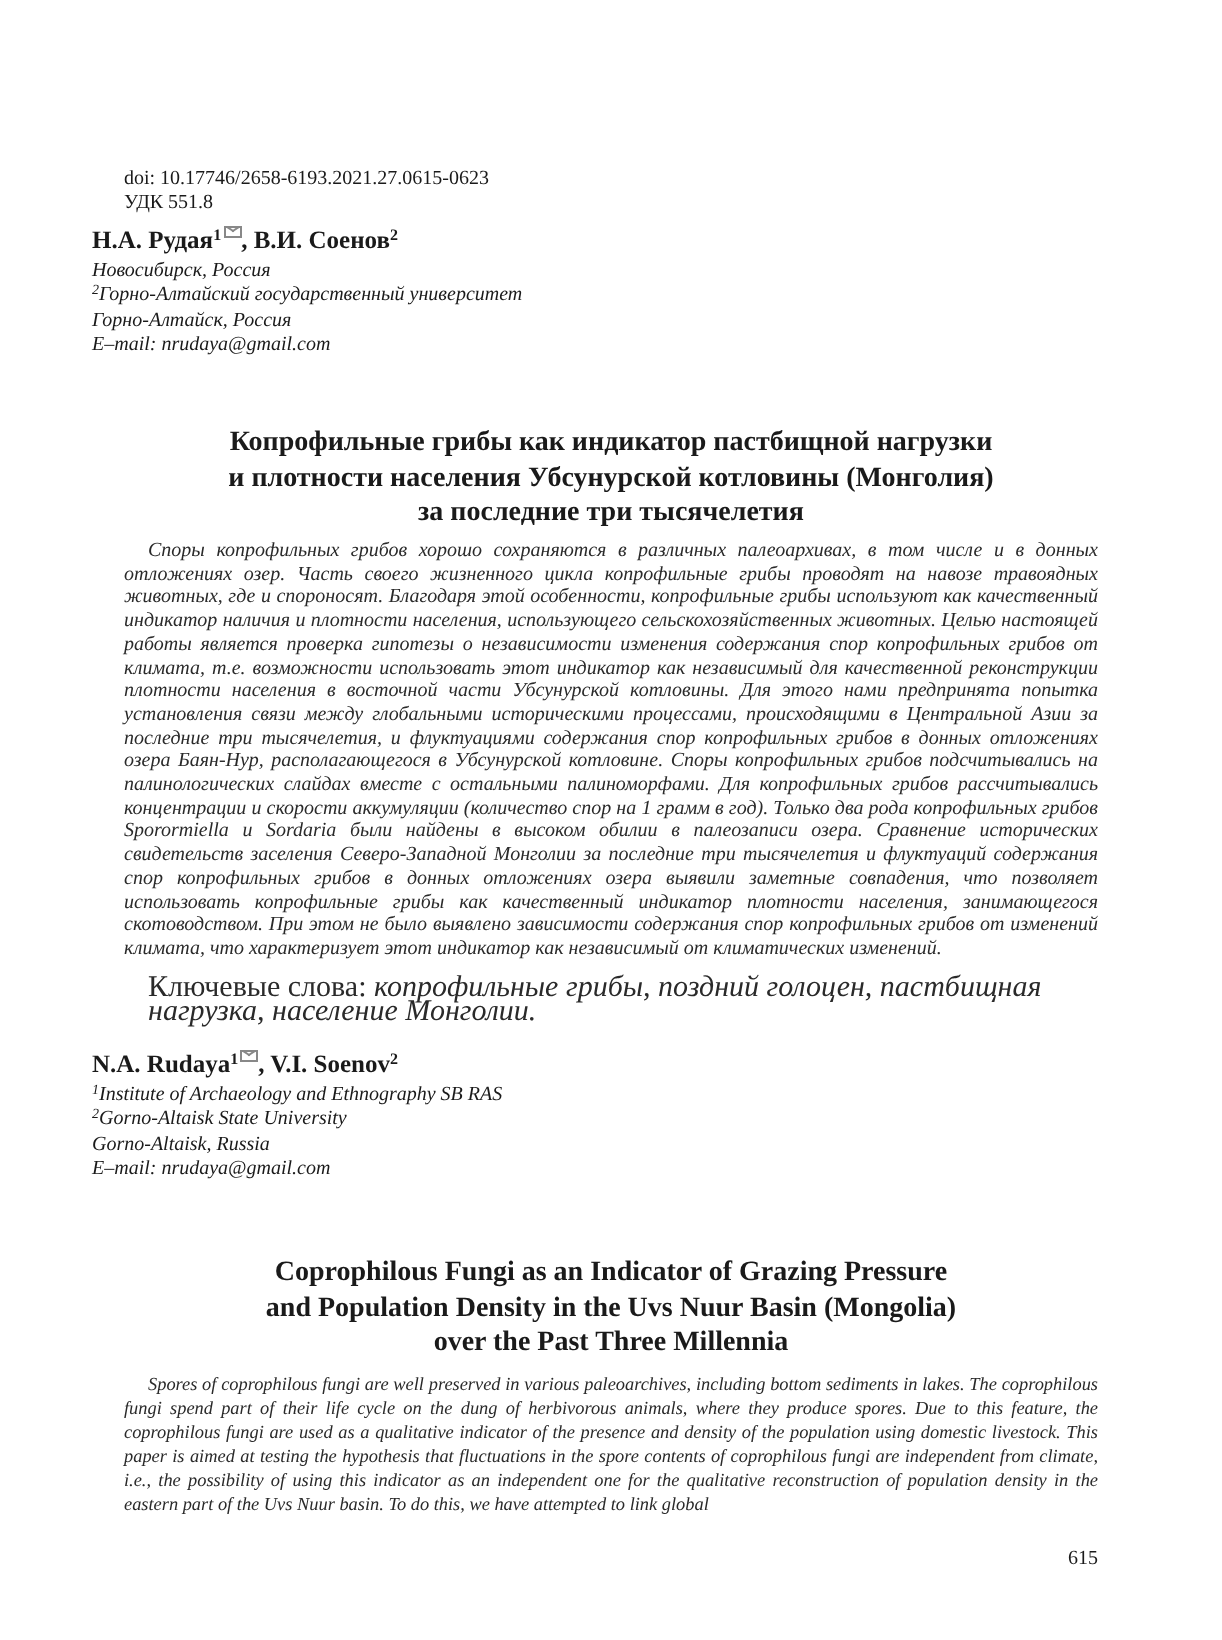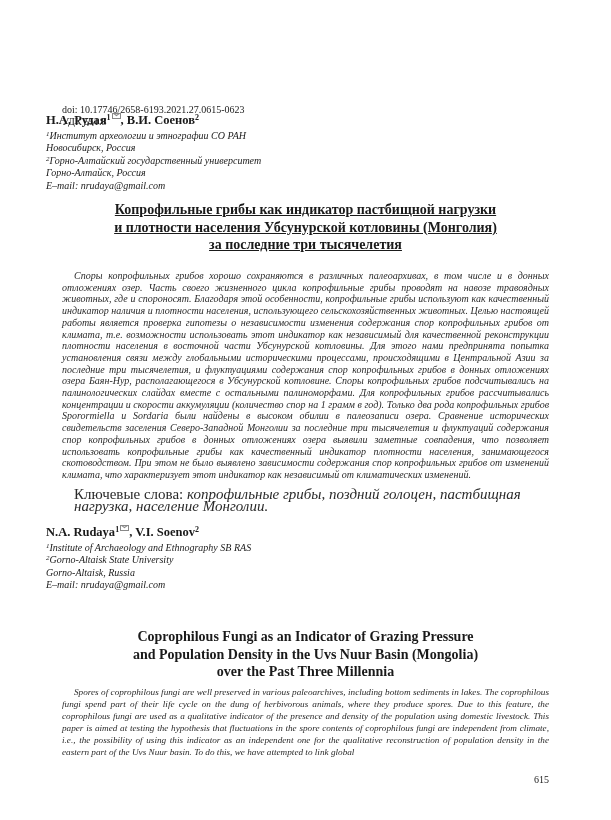--- a/index.html
+++ b/index.html
@@ -1,19 +1,19 @@
 <!DOCTYPE html>
 <html><head>
 <meta charset="utf-8">
 <style>
   html, body { margin: 0; padding: 0; background: #ffffff; }
   body { width: 611px; height: 820px; position: relative; overflow: hidden;
          font-family: "Liberation Serif", "DejaVu Serif", serif; color: #1a1a1a; }
   .page { position: absolute; left: 62px; top: 0; width: 487px; height: 820px; }
-  .meta { position: absolute; left: 0; top: 104px; font-size: 10px; line-height: 12px; }
+  .meta { position: absolute; left: 0; top: 84px; font-size: 10px; line-height: 12px; }
   .authors { position: absolute; right: 16px; text-align: left; width: 487px; }
   .author-names { font-weight: bold; font-size: 12.5px; line-height: 15px; }
   .author-names sup { font-size: 8px; vertical-align: 4px; line-height: 0; }
   .env { display: inline-block; width: 9px; height: 6px; border: 0.8px solid #888; position: relative; vertical-align: 5px; margin-left: 1px; box-sizing: border-box; overflow: hidden; }
   .env::before, .env::after { content: ""; position: absolute; top: -2px; width: 6px; height: 0.8px; background: #888; }
   .env::before { left: -1px; transform: rotate(33deg); transform-origin: left; }
   .env::after { right: -1px; transform: rotate(-33deg); transform-origin: right; }
   .affil { font-style: italic; font-size: 10px; line-height: 12.4px; }
   .affil sup { font-size: 7px; vertical-align: 3px; line-height: 0; }
   .title { position: absolute; left: 0; width: 487px; text-align: center; font-weight: bold; font-size: 14px; line-height: 17.5px; }
@@ -30,29 +30,28 @@
   <div class="meta">
     <div>doi: 10.17746/2658-6193.2021.27.0615-0623</div>
     <div>УДК 551.8</div>
   </div>
 
   <div class="authors" style="top:113px;">
     <div class="author-names">
       <span>Н.А. Рудая</span><sup>1</sup><span class="env"></span><span>, В.И. Соенов</span><sup>2</sup>
     </div>
     <div class="affil" style="margin-top:2px;">
-      <div><sup>1</sup><span>Институт археологии и этнографии СО РАН</span></div>
       <div><span>Новосибирск, Россия</span></div>
       <div><sup>2</sup><span>Горно-Алтайский государственный университет</span></div>
       <div><span>Горно-Алтайск, Россия</span></div>
       <div><span>E–mail: nrudaya@gmail.com</span></div>
     </div>
   </div>
 
-  <div class="title" style="top:201px;text-decoration:underline;">
+  <div class="title" style="top:213px;">
     <div>Копрофильные грибы как индикатор пастбищной нагрузки</div>
     <div>и плотности населения Убсунурской котловины (Монголия)</div>
     <div>за последние три тысячелетия</div>
   </div>
 
   <div class="abstract" style="top:270px;">Споры копрофильных грибов хорошо сохраняются в различных палеоархивах, в том числе и в донных отложениях озер. Часть своего жизненного цикла копрофильные грибы проводят на навозе травоядных животных, где и спороносят. Благодаря этой особенности, копрофильные грибы используют как качественный индикатор наличия и плотности населения, использующего сельскохозяйственных животных. Целью настоящей работы является проверка гипотезы о независимости изменения содержания спор копрофильных грибов от климата, т.е. возможности использовать этот индикатор как независимый для качественной реконструкции плотности населения в восточной части Убсунурской котловины. Для этого нами предпринята попытка установления связи между глобальными историческими процессами, происходящими в Центральной Азии за последние три тысячелетия, и флуктуациями содержания спор копрофильных грибов в донных отложениях озера Баян-Нур, располагающегося в Убсунурской котловине. Споры копрофильных грибов подсчитывались на палинологических слайдах вместе с остальными палиноморфами. Для копрофильных грибов рассчитывались концентрации и скорости аккумуляции (количество спор на 1 грамм в год). Только два рода копрофильных грибов Sporormiella и Sordaria были найдены в высоком обилии в палеозаписи озера. Сравнение исторических свидетельств заселения Северо-Западной Монголии за последние три тысячелетия и флуктуаций содержания спор копрофильных грибов в донных отложениях озера выявили заметные совпадения, что позволяет использовать копрофильные грибы как качественный индикатор плотности населения, занимающегося скотоводством. При этом не было выявлено зависимости содержания спор копрофильных грибов от изменений климата, что характеризует этот индикатор как независимый от климатических изменений.</div>
 
   <div class="keywords" style="top:488px;">
     <span>Ключевые слова: </span><span class="kw-val">копрофильные грибы, поздний голоцен, пастбищная нагрузка, население Монголии.</span>
   </div>

